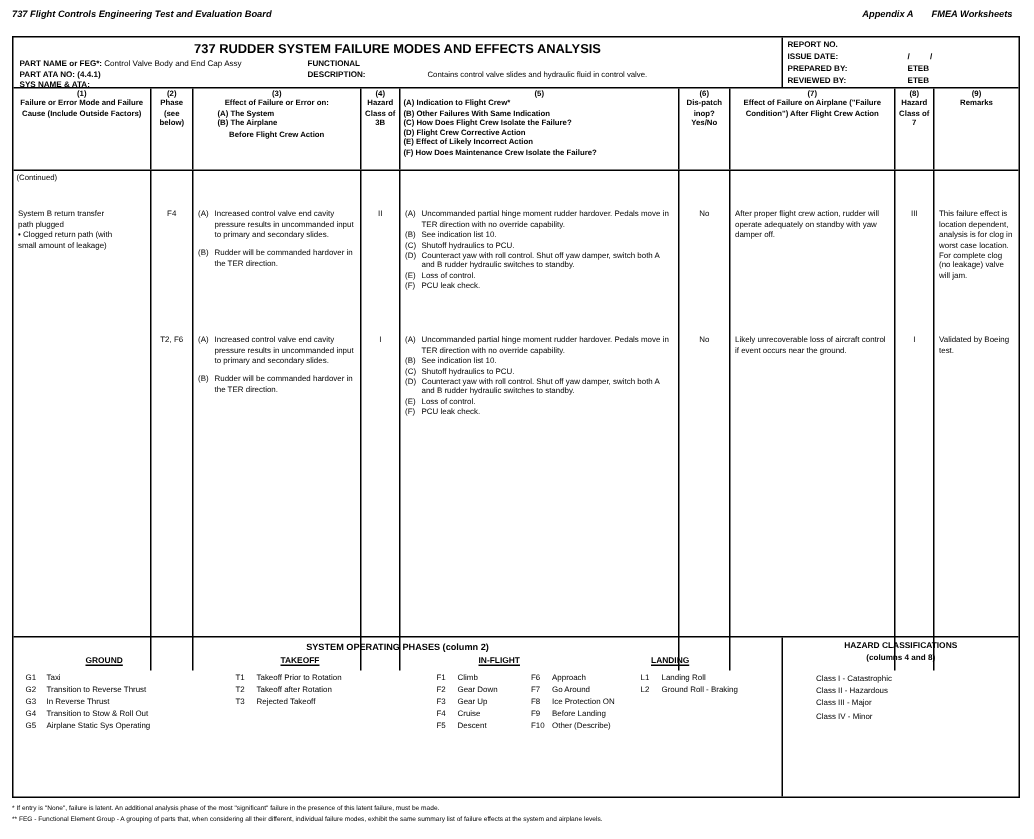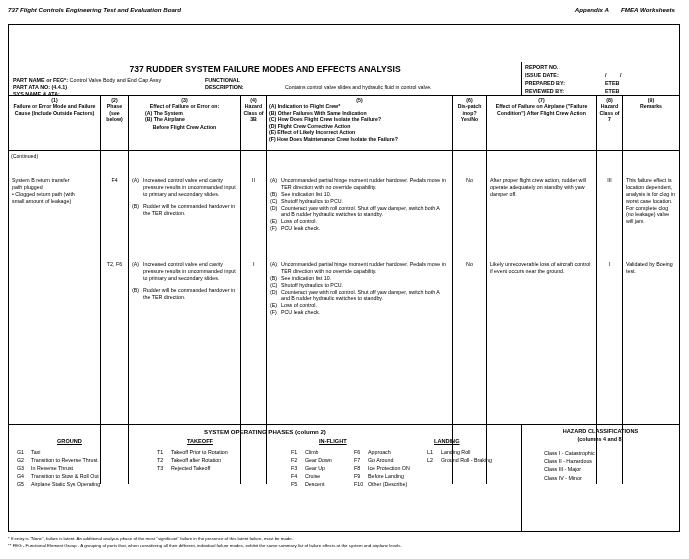--- a/index.html
+++ b/index.html
@@ -22,21 +22,21 @@
   .runhead .right{letter-spacing:0px;padding-right:6px;}
   .runhead .right .sp{display:inline-block;width:12px;}
 
   
   .frame{
     position:absolute;left:8px;top:24px;width:672px;height:508px;
     border:1px solid #000;box-sizing:border-box;
   }
 
   
-  .hdr{position:relative;height:33px;border-bottom:1px solid #000;margin-top:37px;}
+  .hdr{position:relative;height:33px;border-bottom:1px solid #000;}
   .hdr .title{
     position:absolute;left:0;top:2px;width:512px;text-align:center;
     font-size:8.6px;font-weight:bold;
   }
   .hdr .r1{position:absolute;left:4px;top:15px;font-size:5.4px;font-weight:bold;}
   .hdr .r1 .norm{font-weight:normal;}
   .hdr .r2{position:absolute;left:4px;top:22px;font-size:5.4px;font-weight:bold;}
   .hdr .r3{position:absolute;left:4px;top:29px;font-size:5.4px;font-weight:bold;}
   .hdr .fn{position:absolute;left:196px;top:15px;font-size:5.4px;font-weight:bold;}
   .hdr .fd{position:absolute;left:196px;top:22px;font-size:5.4px;font-weight:bold;}

